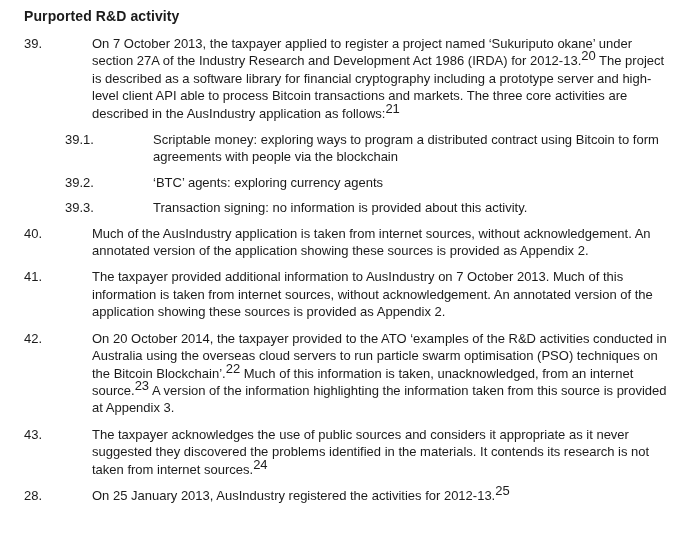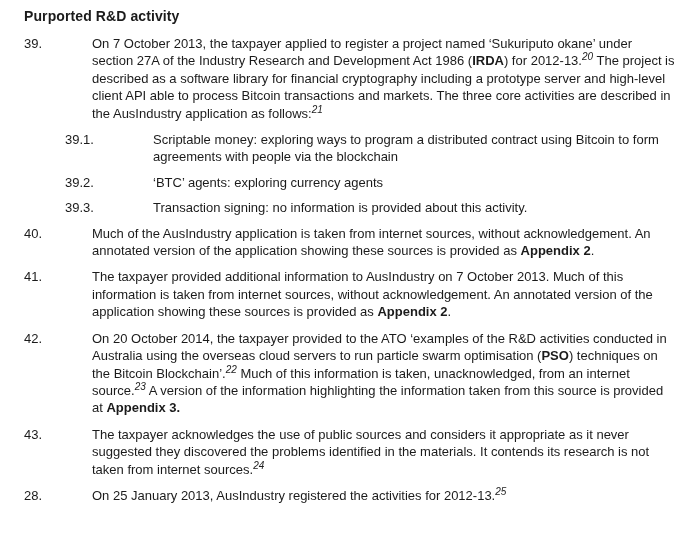--- a/index.html
+++ b/index.html
@@ -25,28 +25,27 @@
     font-size: 13px;
     line-height: 17.4px;
     margin-bottom: 9px;
     gap: 30px;
   }
   .para.level1 > .num { flex: 0 0 38px; width: 38px; }
   .para.level2 { padding-left: 41px; margin-bottom: 8px; }
   .para.level2 > .num { flex: 0 0 58px; width: 58px; }
   .ptext { flex: 1 1 auto; }
   .it { }
-  .bd { font-weight: bold; }
+  .bd { font-weight: normal; }
   sup.fn {
-    font-size: 10px;
+    font-size: 13px;
     line-height: 0;
     vertical-align: baseline;
     position: relative;
     top: -5px;
-    font-style: italic;
   }
 </style>
 </head>
 <body>
 
 <div class="page">
   <div class="heading">Purported R&amp;D activity</div>
   <div id="paragraphs">
       <div class="para level1">
         <span class="num">39.</span>

